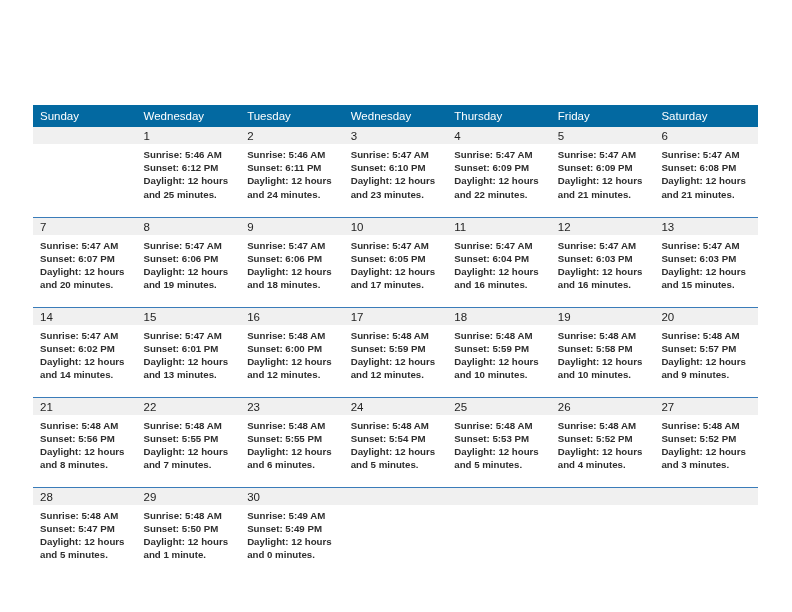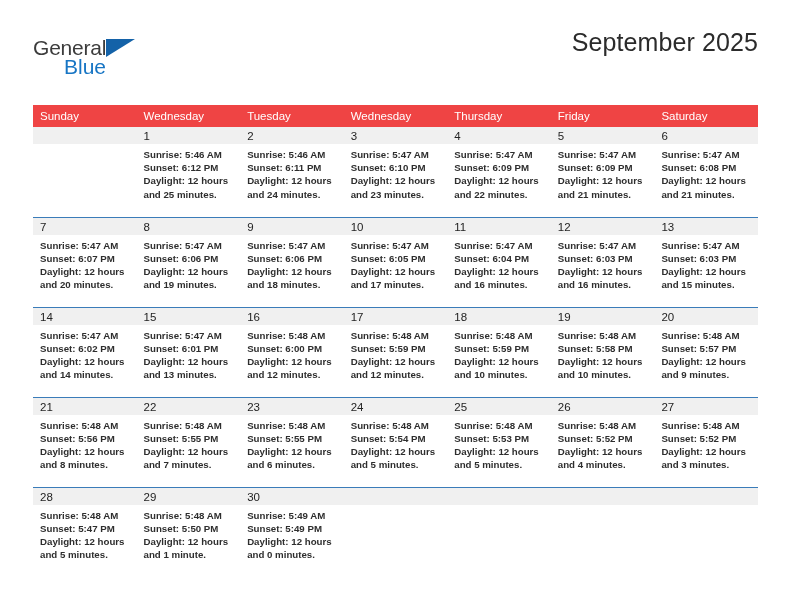--- a/index.html
+++ b/index.html
@@ -89,21 +89,21 @@
     left: 33px;
     top: 105px;
     width: 725px;
   }
   table.cal {
     border-collapse: collapse;
     table-layout: fixed;
     width: 725px;
   }
   table.cal th {
-    background: #ef4444;
+    background: #0369a1;
     color: #ffffff;
     font-size: 11.5px;
     font-weight: normal;
     text-align: left;
     padding: 5px 0 5px 7px;
     height: 22px;
     border: none;
     width: 103.57px;
   }
   td.daycell {
@@ -134,28 +134,22 @@
   }
   .details div { white-space: nowrap; }
 </style>
 </head>
 <body>
 
 <div class="page">
 
   <div class="top">
 
-    <div class="logo">
-      <span class="logo-general">General</span>
-      <span class="logo-tri"></span>
-      <span class="logo-blue">Blue</span>
-    </div>
 
     <div class="titles">
-      <h1 class="cal-title">September 2025</h1>
     </div>
 
   </div>
 
   <div class="calendar">
     <table class="cal">
       <thead>
         <tr id="hdr-row">
             <th>Sunday</th>
             <th>Wednesday</th>

